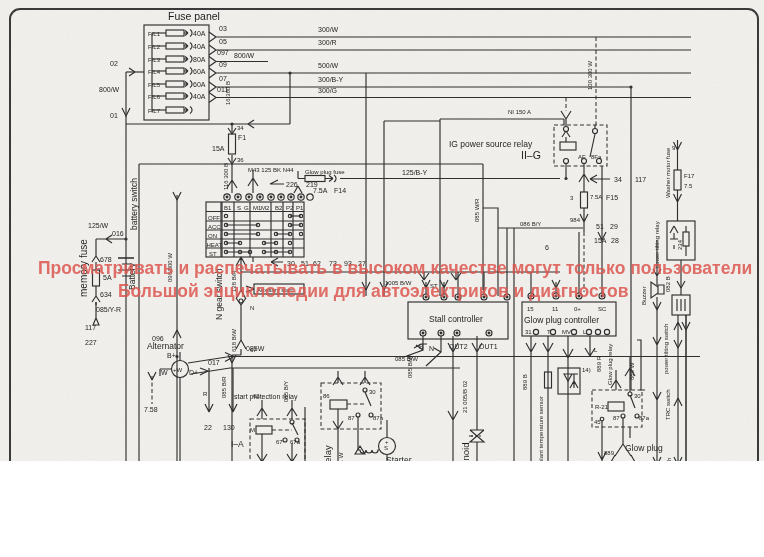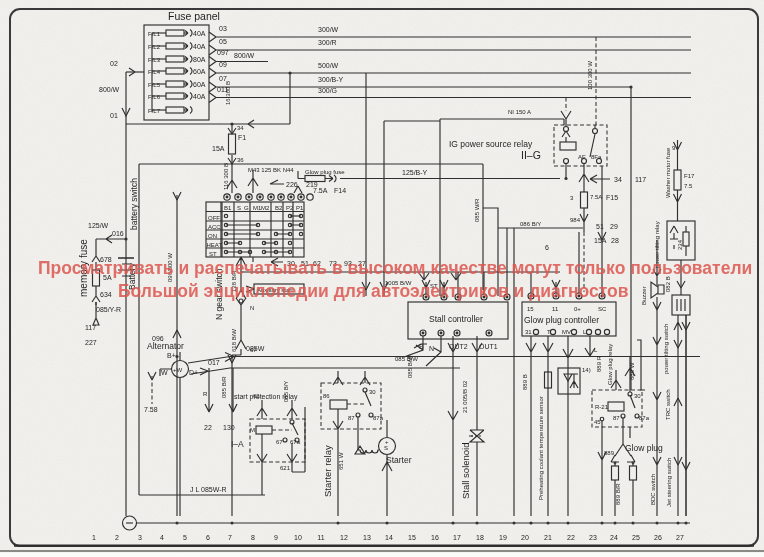--- a/index.html
+++ b/index.html
@@ -1,16 +1,16 @@
 <!DOCTYPE html>
 <html><head>
 <meta charset="utf-8">
 <style>
 html,body{margin:0;padding:0;background:#fff;}
-#page{position:relative;width:764px;height:557px;background:#f2f1ed;overflow:hidden;font-family:"Liberation Sans",sans-serif;}
+#page{position:relative;width:764px;height:461px;background:#f2f1ed;overflow:hidden;font-family:"Liberation Sans",sans-serif;}
 svg{position:absolute;left:0;top:0;}
 .w{stroke:#2f2f2f;fill:none;stroke-width:1.15}
 .w2{stroke:#2a2a2a;fill:none;stroke-width:1.5}
 .dsh{stroke:#333;fill:none;stroke-width:1.05;stroke-dasharray:4 2.5}
 .t{font-family:"Liberation Sans",sans-serif;fill:#1f1f1f;font-size:7px}
 .t6{font-family:"Liberation Sans",sans-serif;fill:#1f1f1f;font-size:6px}
 .t8{font-family:"Liberation Sans",sans-serif;fill:#1f1f1f;font-size:8.5px}
 .t10{font-family:"Liberation Sans",sans-serif;fill:#1f1f1f;font-size:10.5px}
 .wm{font-family:"Liberation Sans",sans-serif;fill:#dd564f;opacity:0.85;font-size:17.5px;font-weight:bold}
 </style>

